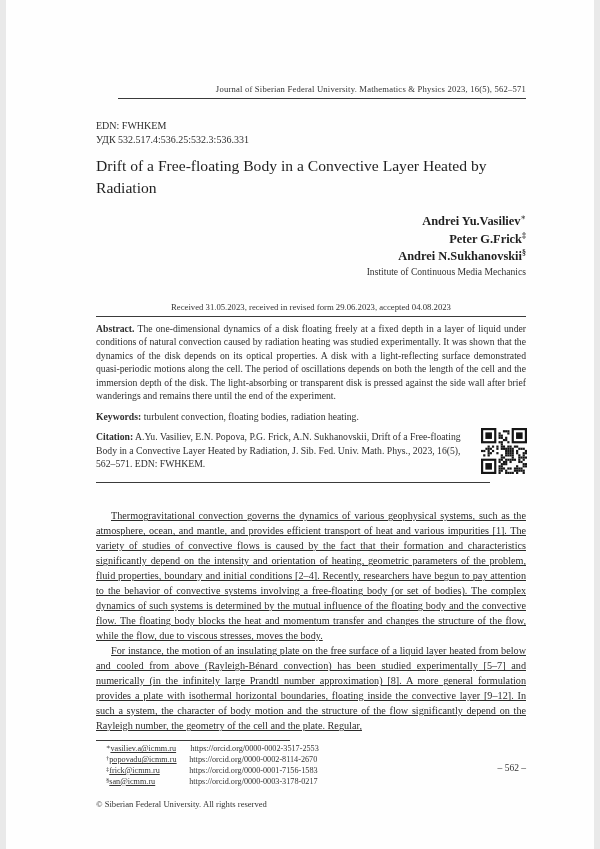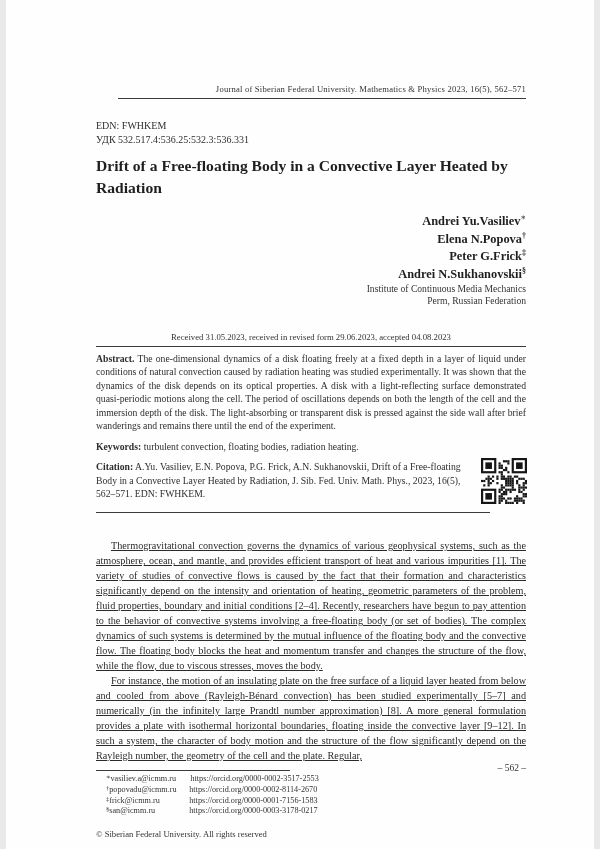--- a/index.html
+++ b/index.html
@@ -14,21 +14,21 @@
     box-sizing:border-box;
     padding:84px 80px 0 90px;
   }
   .content{width:430px;}
   
   .journal-header{font-size:8.6px;letter-spacing:.2px;text-align:right;color:#333;}
   .header-rule{border:0;border-top:1px solid #3a3a3a;margin:4px 0 0 22px;}
   
   .codes{margin-top:20px;font-size:10px;line-height:13.5px;color:#2e2e2e;}
   
-  .paper-title{margin-top:9px;font-size:15.6px;font-weight:bold;line-height:21.5px;color:#1f1f1f;}
+  .paper-title{margin-top:9px;font-size:15.6px;font-weight:normal;line-height:21.5px;color:#1f1f1f;}
   
   .authors{margin-top:13px;text-align:right;}
   .author-line{font-size:12.4px;font-weight:bold;line-height:14.4px;color:#1f1f1f;}
   .author-line sup{font-size:8px;font-weight:bold;}
   .affiliation-line{font-size:9.6px;line-height:12.2px;color:#333;}
   .affiliation{margin-top:2px;text-align:right;}
   
   .received{margin-top:24px;text-align:center;font-size:8.7px;color:#333;}
   .received-rule{border:0;border-top:1px solid #3a3a3a;margin:4px 0 0 0;}
   
@@ -40,21 +40,21 @@
   .qr{float:right;width:46px;height:46px;margin:-2px -1px 2px 10px;}
   .bold{font-weight:bold;margin-top:8px;}
   .citation-rule{border:0;border-top:1px solid #3a3a3a;margin:6px 36px 0 0;clear:left;}
   
   .body-text{margin-top:25px;text-decoration:underline;}
   .body-text p{margin:0;font-size:10.2px;line-height:15px;text-align:justify;text-indent:15px;color:#2b2b2b;}
   
   .footnote-rule{border:0;border-top:1px solid #3a3a3a;width:194px;margin:7px 0 3px 0;}
   .footnote-line{display:flex;font-size:8.2px;line-height:10.8px;color:#333;padding-left:10px;}
   .footnote-line .fn-mark{font-size:6.5px;vertical-align:super;line-height:10.8px;margin-top:-2px;}
-  .footnote-line .fn-email{width:80px;}
+  .footnote-line .fn-email{width:80px;text-decoration:underline;}
   .copyright{font-size:8.6px;line-height:11px;color:#333;margin-top:12px;}
   
   .page-footer{position:absolute;left:90px;width:430px;bottom:76px;text-align:right;font-size:9.5px;color:#333;}
 </style>
 </head>
 <body>
 
 <div class="sheet">
   <div class="content">
 
@@ -63,28 +63,26 @@
 
     <div class="codes">
       <div>EDN: FWHKEM</div>
       <div>УДК 532.517.4:536.25:532.3:536.331</div>
     </div>
 
     <div class="paper-title">Drift of a Free-floating Body in a Convective Layer Heated by Radiation</div>
 
     <div class="authors">
       <div class="author-line"><span>Andrei Yu.Vasiliev</span><sup>∗</sup></div>
-      <div class="author-line"><span>Elena N.Popova</span><sup>†</sup></div>
       <div class="author-line"><span>Peter G.Frick</span><sup>‡</sup></div>
       <div class="author-line"><span>Andrei N.Sukhanovskii</span><sup>§</sup></div>
     </div>
 
     <div class="affiliation">
       <div class="affiliation-line">Institute of Continuous Media Mechanics</div>
-      <div class="affiliation-line">Perm, Russian Federation</div>
     </div>
 
     <div class="received">Received 31.05.2023, received in revised form 29.06.2023, accepted 04.08.2023</div>
     <hr class="received-rule">
 
     <div class="abstract"><span class="bold">Abstract.</span> <span>The one-dimensional dynamics of a disk floating freely at a fixed depth in a layer of liquid under conditions of natural convection caused by radiation heating was studied experimentally. It was shown that the dynamics of the disk depends on its optical properties. A disk with a light-reflecting surface demonstrated quasi-periodic motions along the cell. The period of oscillations depends on both the length of the cell and the immersion depth of the disk. The light-absorbing or transparent disk is pressed against the side wall after brief wanderings and remains there until the end of the experiment.</span></div>
 
     <div class="keywords"><span class="bold">Keywords:</span> <span>turbulent convection, floating bodies, radiation heating.</span></div>
 
     <div class="citation-block">

